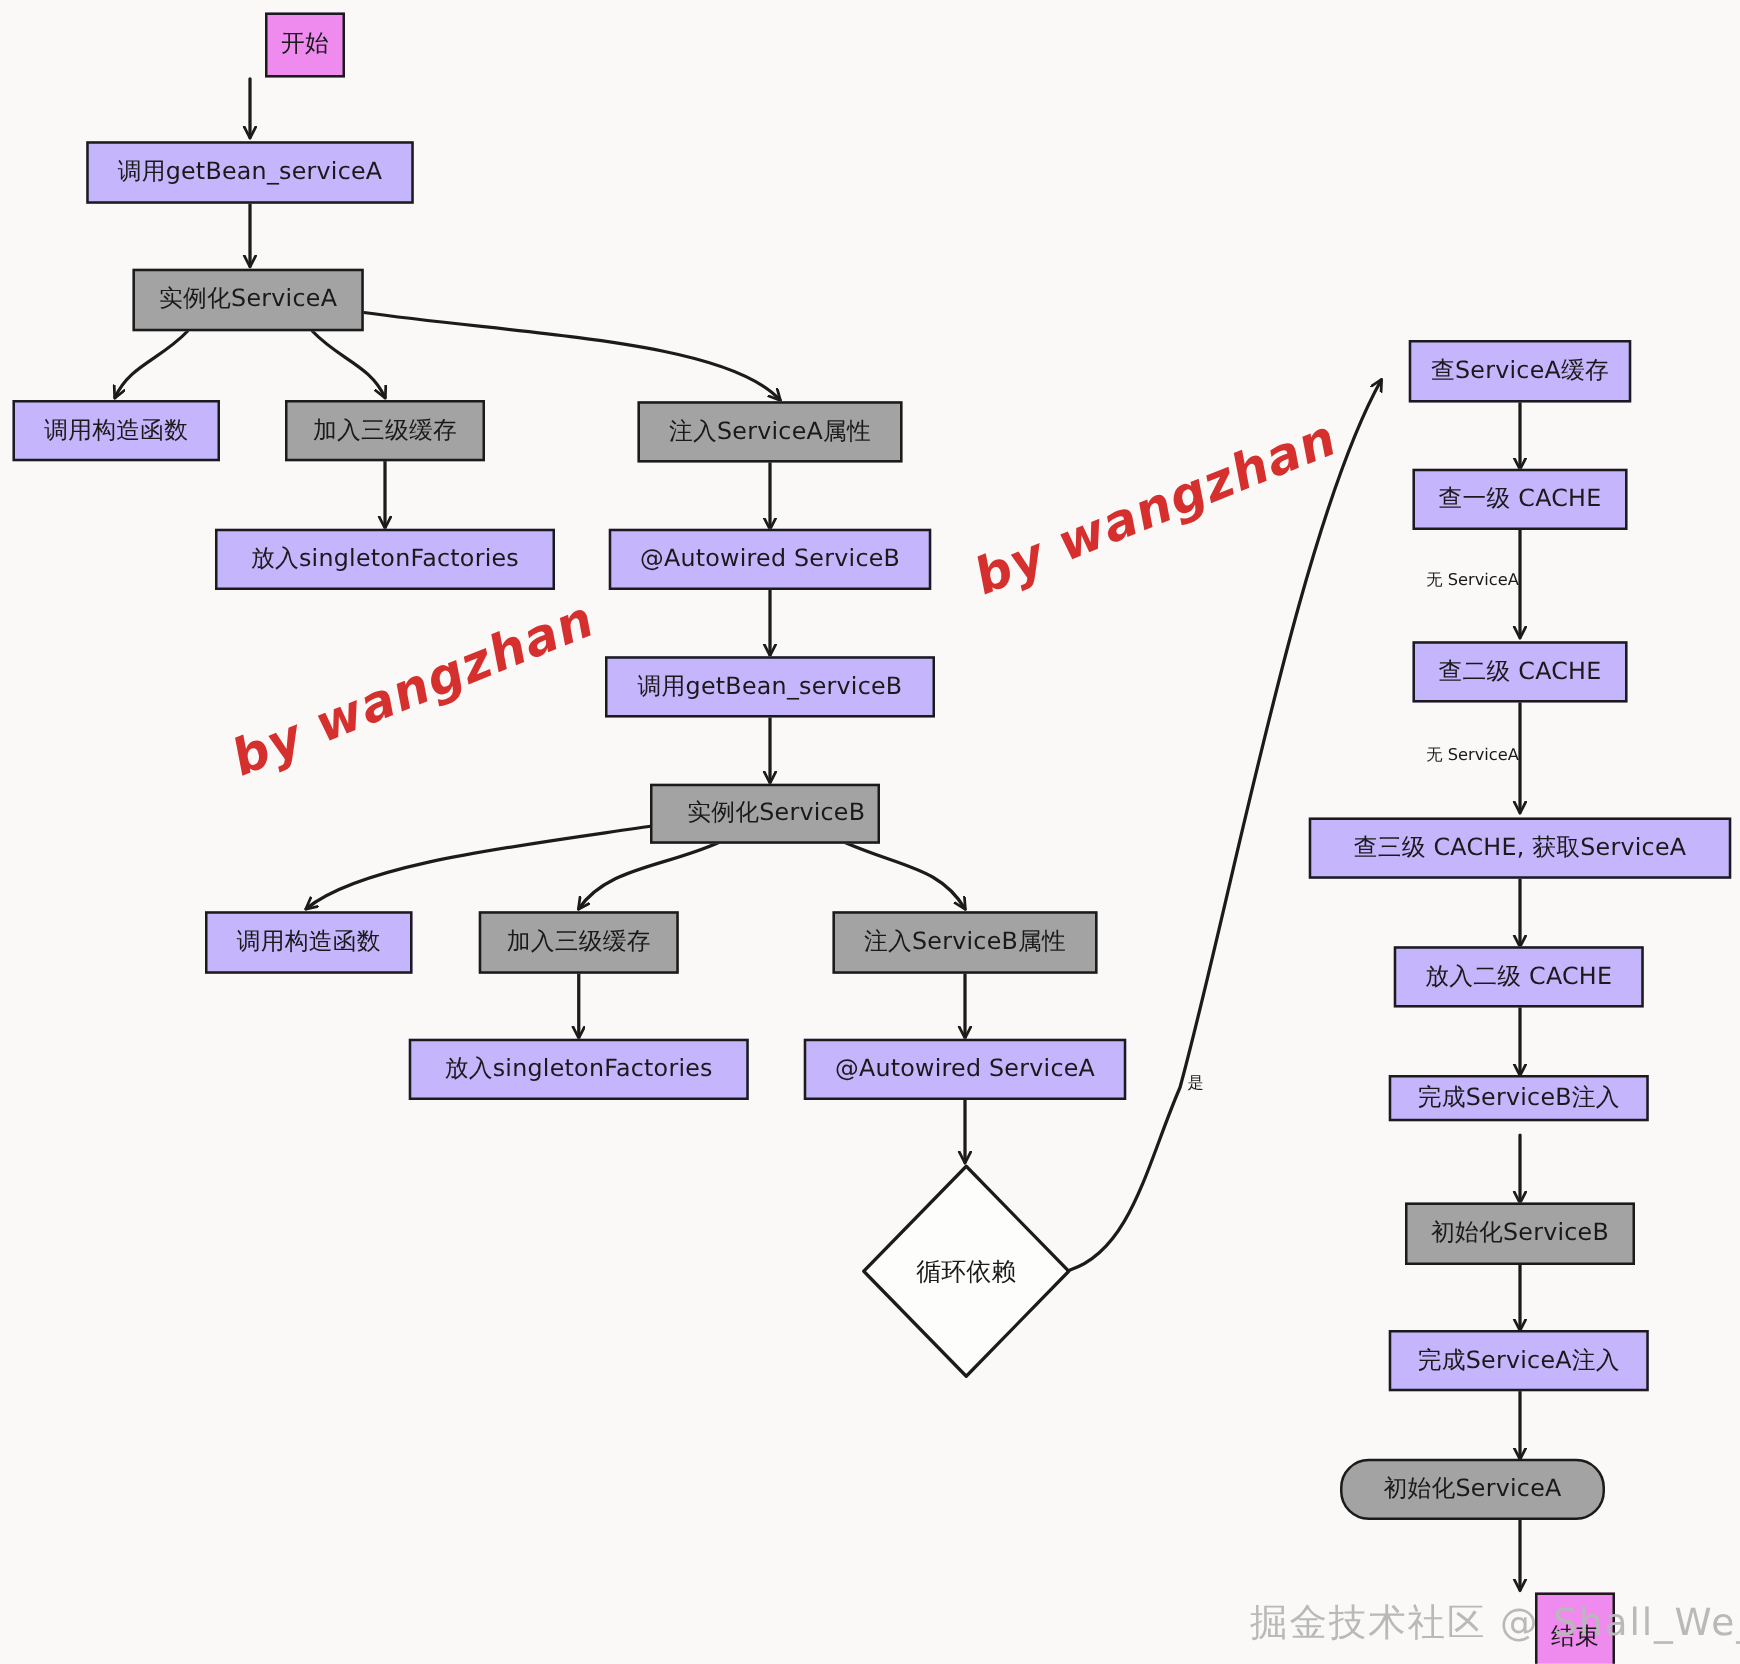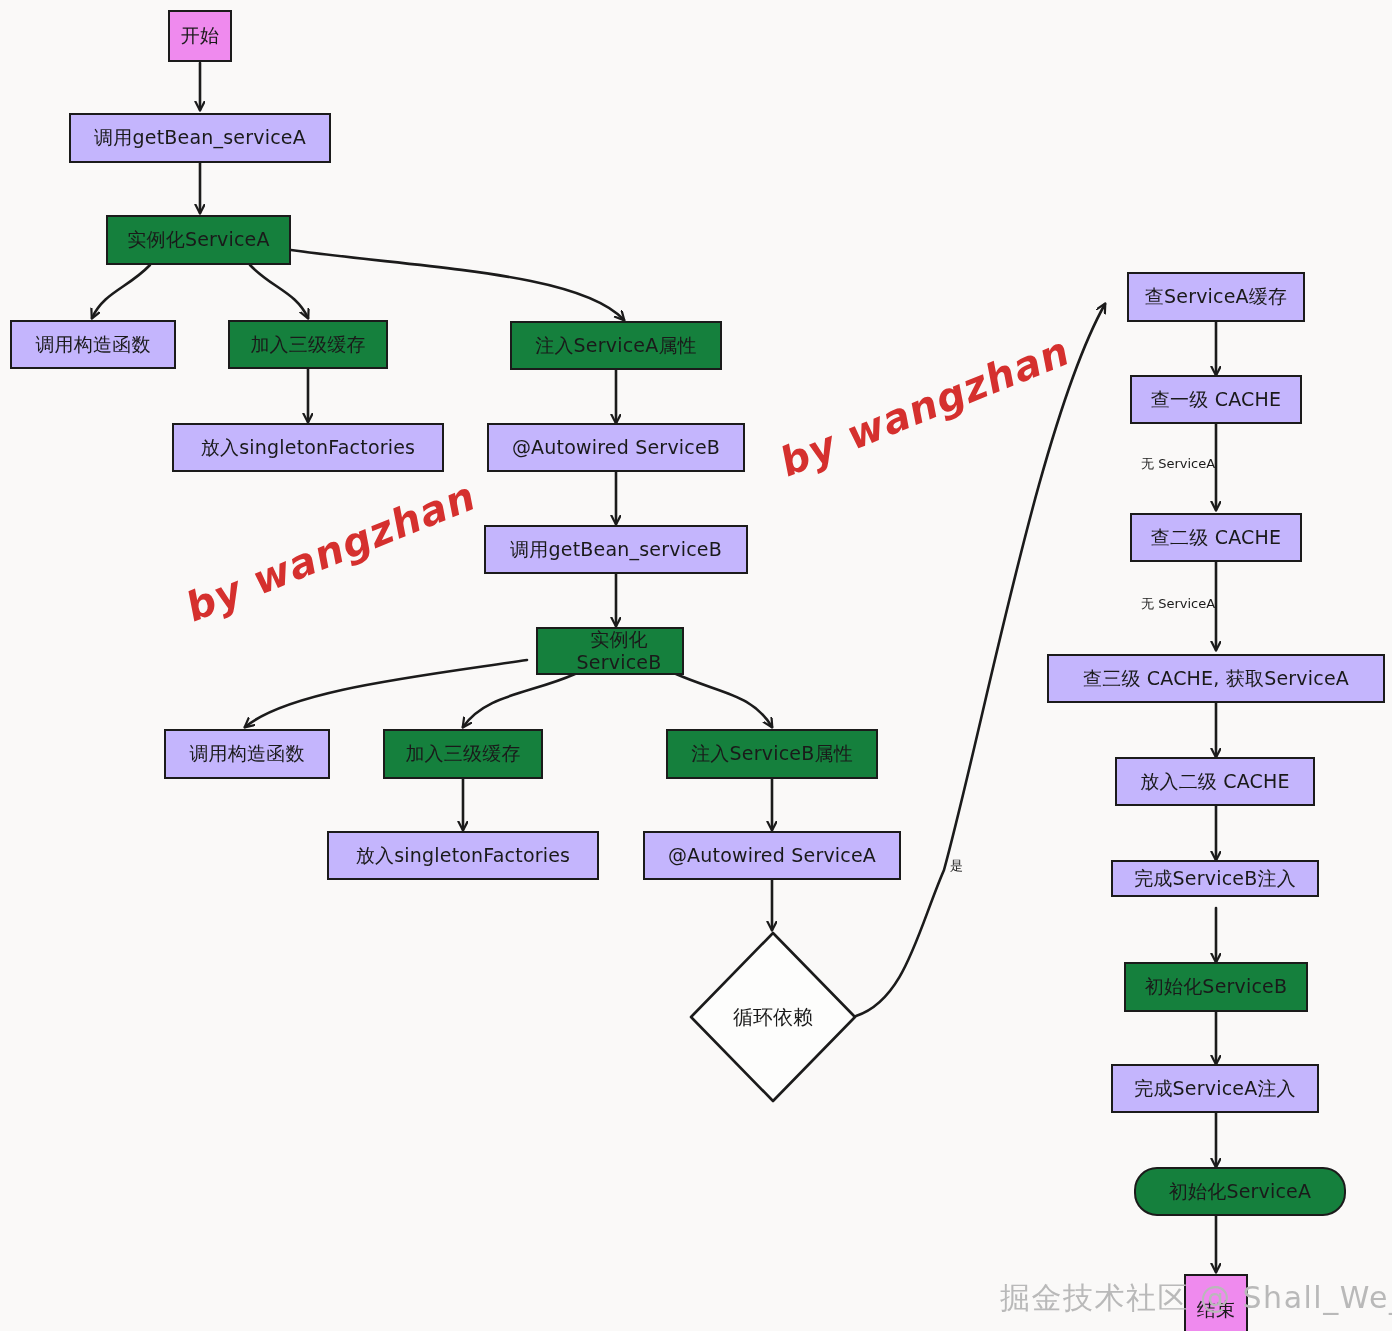--- a/index.html
+++ b/index.html
@@ -37,22 +37,22 @@
     justify-content: center;
     text-align: center;
     color: #1a1a1a;
     font-size: 19px;
     line-height: 1.22;
     letter-spacing: 0.2px;
     font-family: "DejaVu Sans", sans-serif;
     padding: 2px 6px;
     z-index: 3;
   }
-  .node.blue  { background: #15803d; }
-  .node.pink  { background: #ef8aee; }
+  .node.blue  { background: #a3a3a3; }
+  .node.pink  { background: #ef8aee; margin-left: 44px; }
   .diamond-wrap {
     position: absolute;
     z-index: 3;
   }
   .diamond-label {
     position: absolute;
     inset: 0;
     display: flex;
     align-items: center;
     justify-content: center;
@@ -177,21 +177,21 @@
   </div>
 
   <div class="node" style="left:487px; top:423px; width:258px; height:49px;justify-content:center;">
     <span>@Autowired ServiceB</span>
   </div>
 
   <div class="node" style="left:484px; top:525px; width:264px; height:49px;">
     <span>调用getBean_serviceB</span>
   </div>
 
-  <div class="node blue" style="left:536px; top:627px; width:148px; height:48px;padding-left:24px;">
+  <div class="node blue" style="left:520px; top:627px; width:184px; height:48px;padding-left:24px;">
     <span>实例化ServiceB</span>
   </div>
 
   <div class="node" style="left:164px; top:729px; width:166px; height:50px;">
     <span>调用构造函数</span>
   </div>
 
   <div class="node blue" style="left:383px; top:729px; width:160px; height:50px;">
     <span>加入三级缓存</span>
   </div>
@@ -240,21 +240,21 @@
   </div>
 
   <div class="node blue" style="left:1124px; top:962px; width:184px; height:50px;">
     <span>初始化ServiceB</span>
   </div>
 
   <div class="node" style="left:1111px; top:1064px; width:208px; height:49px;">
     <span>完成ServiceA注入</span>
   </div>
 
-  <div class="node blue" style="left:1134px; top:1167px; width:212px; height:49px;border-radius:23px;">
+  <div class="node blue" style="left:1072px; top:1167px; width:212px; height:49px;border-radius:23px;">
     <span>初始化ServiceA</span>
   </div>
 
   <div class="node pink" style="left:1184px; top:1274px; width:64px; height:71px;">
     <span>结束</span>
   </div>
 
   <div class="edge-label" style="left:950px; top:857px;">是</div>
   <div class="edge-label" style="left:1141px; top:455px;">无 ServiceA</div>
   <div class="edge-label" style="left:1141px; top:595px;">无 ServiceA</div>

